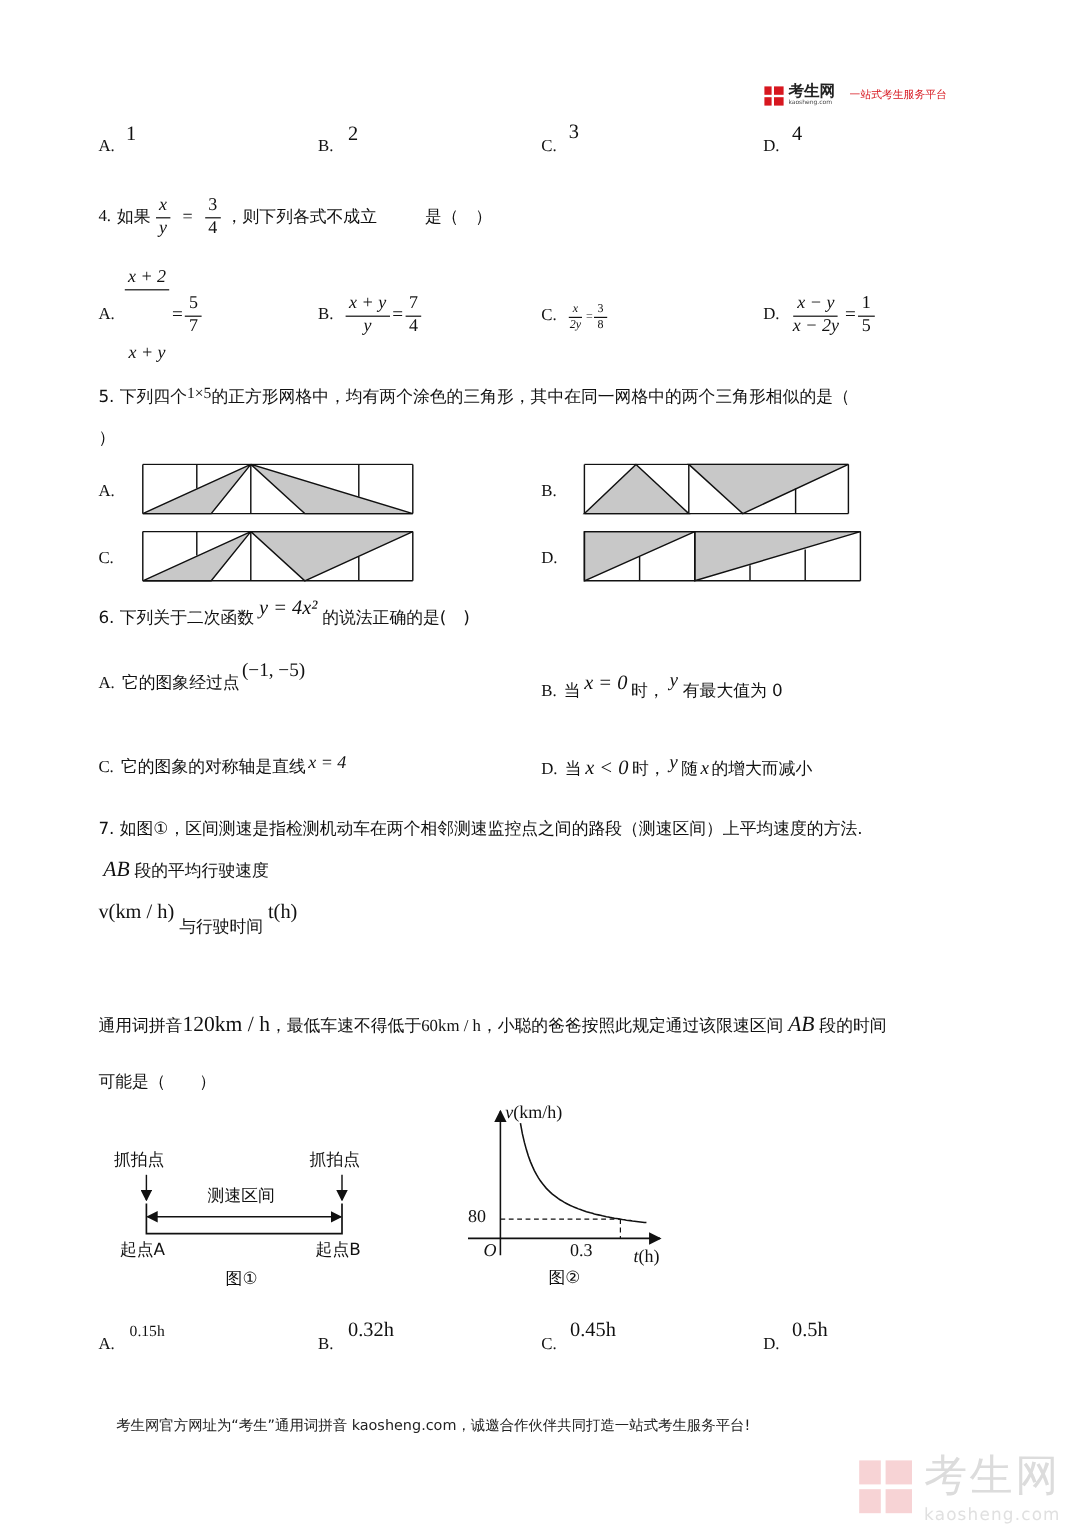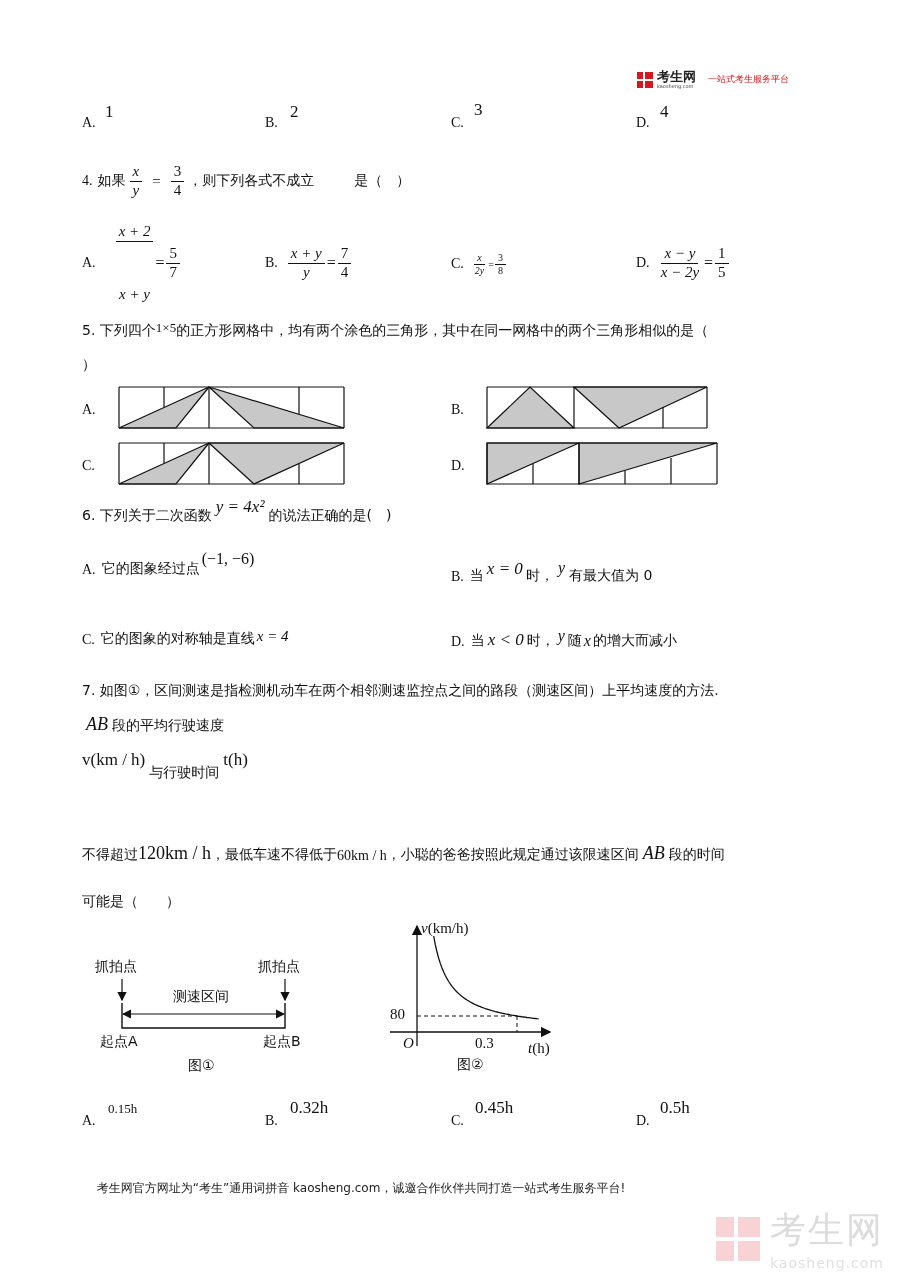--- a/index.html
+++ b/index.html
@@ -64,21 +64,21 @@
     <span class="num">3</span>
     <span class="den">4</span>
   </span>
   <span class="cn">，则下列各式不成立</span>
   <span class="cn" style="margin-left:40px;">是（　）</span>
 </div>
 
 <div>
   <div class="abs" style="left:82px;top:240px;display:flex;align-items:center;height:46px;">
     <span class="lbl">A.</span>
-    <span class="frac it" style="font-size:15px;margin-left:20px;gap:44px;">
+    <span class="frac it" style="font-size:15px;margin-left:8px;gap:44px;">
         <span class="num">x + 2</span>
         <span class="den">x + y</span>
       </span>
     <span class="serif" style="margin:0 2px;">=</span>
     <span class="frac" style="font-size:15px;">
         <span class="num">5</span>
         <span class="den">7</span>
       </span>
   </div>
   <div class="abs" style="left:265px;top:240px;display:flex;align-items:center;height:46px;">
@@ -178,30 +178,30 @@
     <line x1="2" y1="42" x2="232" y2="42"></line>
     <line x1="2" y1="1" x2="2" y2="42"></line>
     <line x1="48" y1="22" x2="48" y2="42"></line>
     <line x1="94" y1="1" x2="94" y2="42"></line>
     <line x1="140" y1="29" x2="140" y2="42"></line>
     <line x1="186" y1="16" x2="186" y2="42"></line>
     <line x1="232" y1="1" x2="232" y2="42"></line>
   </g>
 </svg>
 
-<div class="abs" style="left:82px;top:505px;display:flex;align-items:flex-end;">
+<div class="abs" style="left:82px;top:505px;display:flex;align-items:center;">
   <span class="cn">6. 下列关于二次函数</span>
   <span class="it" style="font-size:17px;margin:0 4px;position:relative;top:-8px;">y = 4x²</span>
   <span class="cn">的说法正确的是(　)</span>
 </div>
 
 <div class="abs" style="left:82px;top:560px;display:flex;align-items:flex-end;">
   <span class="lbl">A.</span>
   <span class="cn" style="margin-left:6px;">它的图象经过点</span>
-  <span class="serif" style="font-size:16px;position:relative;top:-10px;margin-left:2px;">(−1, −6)</span>
+  <span class="serif" style="font-size:16px;position:relative;top:-10px;margin-left:2px;">(−1, −5)</span>
 </div>
 
 <div class="abs" style="left:451px;top:565px;display:flex;align-items:flex-end;">
   <span class="lbl">B.</span>
   <span class="cn" style="margin-left:6px;">当</span>
   <span class="it" style="font-size:17px;position:relative;top:-6px;margin:0 3px;">x = 0</span>
   <span class="cn">时，</span>
   <span class="it" style="font-size:16px;position:relative;top:-8px;margin:0 4px;">y</span>
   <span class="cn">有最大值为 0</span>
 </div>
@@ -227,21 +227,21 @@
 <div class="abs" style="left:82px;top:714px;display:flex;align-items:flex-end;">
   <span class="it" style="font-size:18px;margin:0 4px;">AB</span>
   <span class="cn">段的平均行驶速度</span>
 </div>
 <div class="abs" style="left:82px;top:762px;display:flex;align-items:flex-end;">
   <span class="serif" style="font-size:17px;position:relative;top:-12px;">v(km / h)</span>
   <span class="cn" style="margin-left:4px;">与行驶时间</span>
   <span class="serif" style="font-size:17px;position:relative;top:-12px;margin-left:4px;">t(h)</span>
 </div>
 <div class="abs" style="left:82px;top:843px;display:flex;align-items:flex-end;">
-  <span class="cn">不得超过</span>
+  <span class="cn">通用词拼音</span>
   <span class="serif" style="font-size:18px;">120km / h</span>
   <span class="cn">，最低车速不得低于</span>
   <span class="serif" style="font-size:14px;">60km / h</span>
   <span class="cn">，小聪的爸爸按照此规定通过该限速区间</span>
   <span class="it" style="font-size:18px;margin:0 4px;">AB</span>
   <span class="cn">段的时间</span>
 </div>
 <div class="abs cn" style="left:82px;top:893px;">可能是（　　）</div>
 
 <div class="abs" style="left:95px;top:925px;width:245px;height:150px;">

